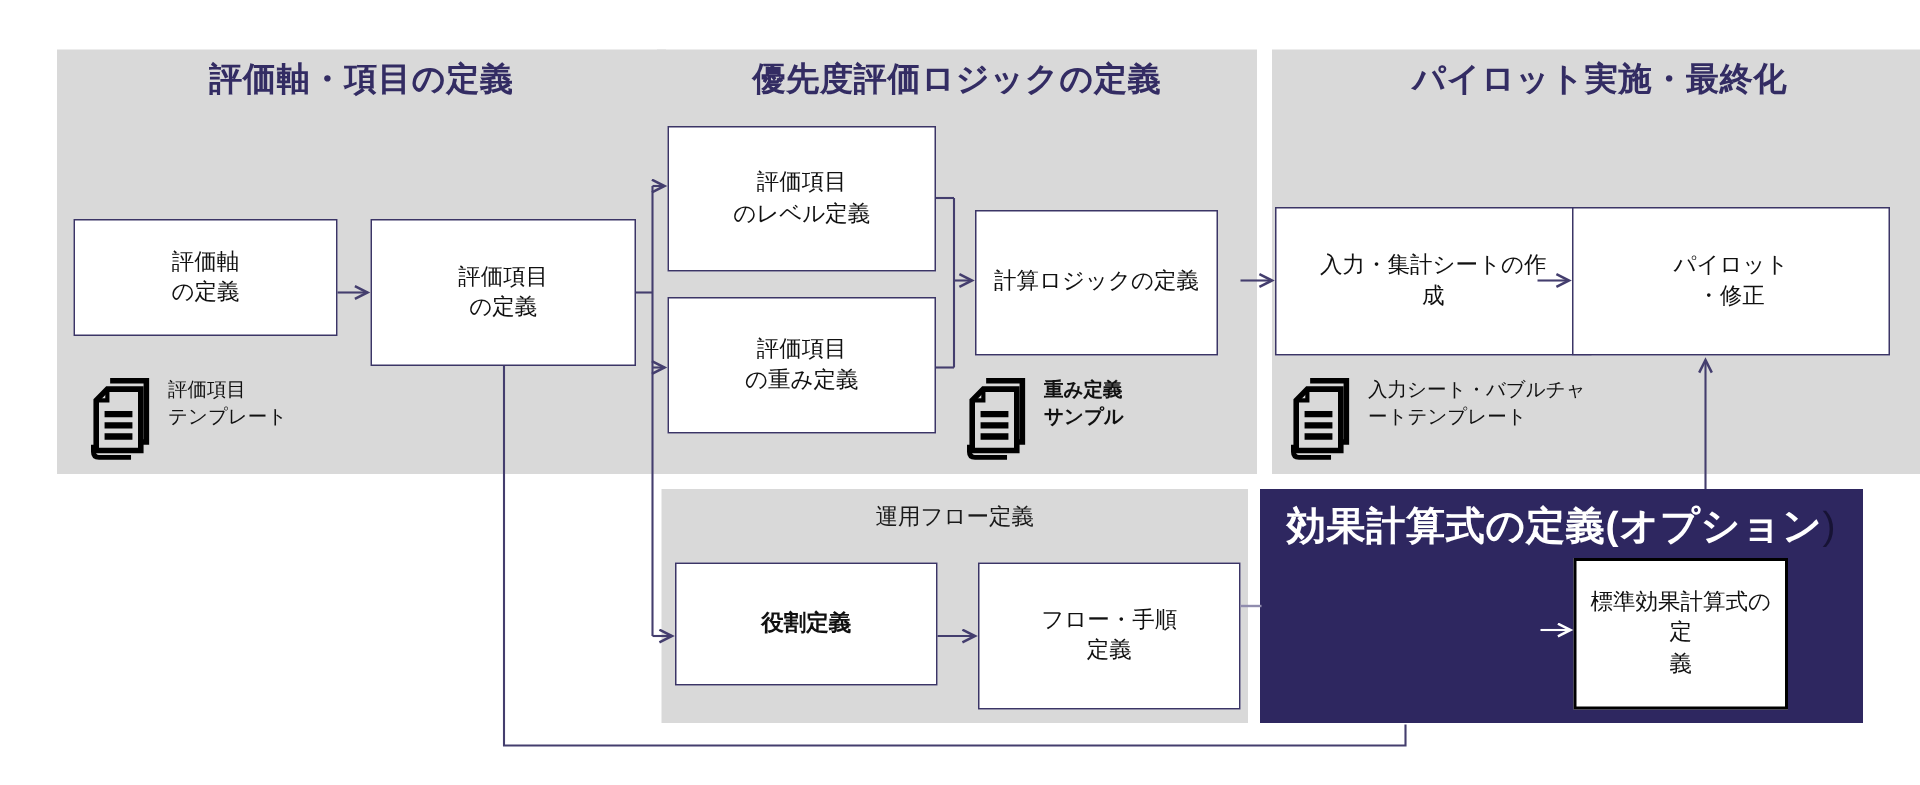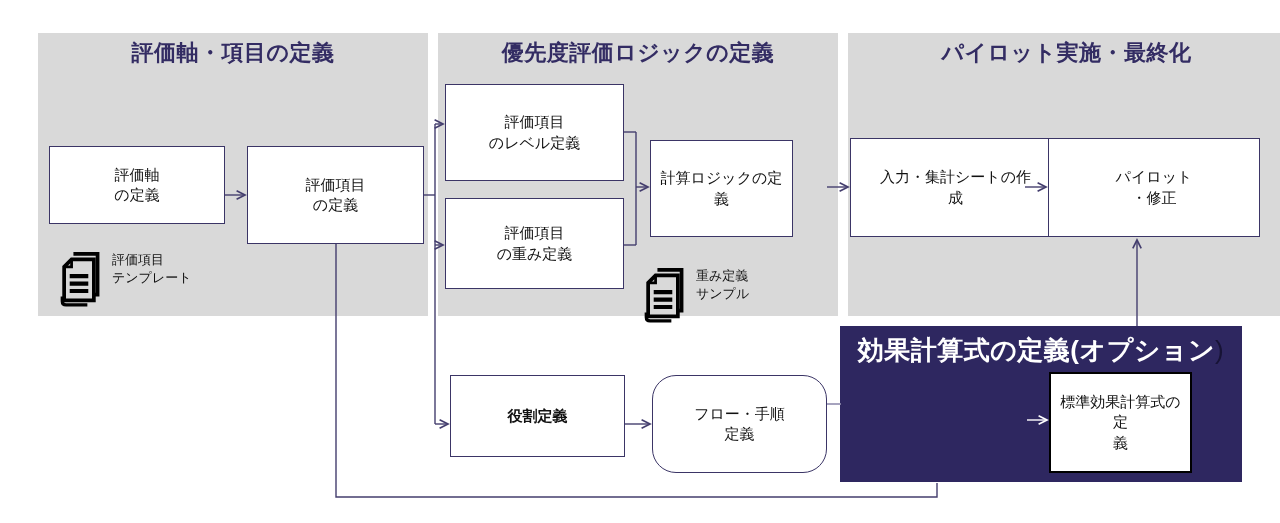--- a/index.html
+++ b/index.html
@@ -23,41 +23,41 @@
   #panel-effect .panel-title{color:#ffffff;font-size:26px;top:7px;}
   #panel-effect .panel-title .paren{color:#171335;font-weight:normal;}
   .box{
     position:absolute;background:#ffffff;
     border:1.5px solid #3b3566;box-sizing:border-box;
     display:flex;align-items:center;justify-content:center;
     text-align:center;font-size:15px;color:#111111;
     line-height:1.35;white-space:pre-line;padding:2px 6px;
   }
   .box.dark-border{border:2px solid #000000;}
-  #panel-axis{left:38px;top:33px;width:390px;height:283px;}
+  #panel-axis{left:38px;top:33px;width:390px;height:283px;padding-left:16px;}
   #panel-priority{left:438px;top:33px;width:400px;height:283px;}
   #panel-pilot{left:848px;top:33px;width:394px;height:283px;padding-left:43px;}
   #panel-operation{left:441px;top:326px;width:391px;height:156px;}
   #panel-effect{left:840px;top:326px;width:402px;height:156px;}
 
   #box-axis{left:49px;top:146px;width:176px;height:78px;}
   #box-item{left:247px;top:146px;width:177px;height:98px;}
   #box-level{left:445px;top:84px;width:179px;height:97px;}
   #box-weight{left:445px;top:198px;width:179px;height:91px;}
-  #box-calc{left:650px;top:140px;width:143px;height:97px;}
+  #box-calc{left:650px;top:140px;width:162px;height:97px;}
   #box-sheet{left:850px;top:138px;width:211px;height:99px;}
   #box-pilot{left:1048px;top:138px;width:212px;height:99px;}
   #box-role{left:450px;top:375px;width:175px;height:82px;font-weight:bold;}
-  #box-flow{left:652px;top:375px;width:175px;height:98px;border-radius:24px;}
+  #box-flow{left:652px;top:375px;width:175px;height:98px;}
   #box-extract{left:850px;top:373px;width:175px;height:100px;}
   #box-standard{left:1049px;top:372px;width:143px;height:101px;}
 
   .attach{position:absolute;display:flex;align-items:flex-start;}
   #attach-axis{left:53px;top:248px;}
-  #attach-priority{left:637px;top:264px;}
+  #attach-priority{left:637px;top:248px;font-weight:bold;}
   #attach-pilot{left:853px;top:248px;}
   .attach svg{flex:0 0 auto;}
   .attach .caption{
     margin-left:7px;margin-top:3px;
     font-size:13px;color:#111111;line-height:1.35;white-space:pre-line;
     max-width:160px;
   }
   #connector-layer{position:absolute;left:0;top:0;pointer-events:none;}
 </style>
 </head>
@@ -66,20 +66,23 @@
 <div id="canvas">
 
   <div class="panel" id="panel-axis">
     <div class="panel-title">評価軸・項目の定義</div>
   </div>
   <div class="panel" id="panel-priority">
     <div class="panel-title">優先度評価ロジックの定義</div>
   </div>
   <div class="panel" id="panel-pilot">
     <div class="panel-title">パイロット実施・最終化</div>
+  </div>
+  <div class="panel" id="panel-operation">
+    <div class="panel-title">運用フロー定義</div>
   </div>
   <div class="panel" id="panel-effect">
     <div class="panel-title"><span>効果計算式の定義(オプション</span><span class="paren">)</span></div>
   </div>
 
   <div class="box" id="box-axis">評価軸
 の定義</div>
   <div class="box" id="box-item">評価項目
 の定義</div>
   <div class="box" id="box-level">評価項目
@@ -112,20 +115,31 @@
     <svg width="52" height="60" viewBox="0 0 56 64" fill="none">
       <path d="M22,6 H48 V50 H41" stroke="#000" stroke-width="4"></path>
       <path d="M10,52 V57 Q10,61 14,61 H37" stroke="#000" stroke-width="3.5"></path>
       <path d="M20,12 H44 V56 H12 V20 Z" fill="#d9d9d9" stroke="#000" stroke-width="4"></path>
       <path d="M20,12 V20 H12" stroke="#000" stroke-width="3"></path>
       <path d="M18,30 H38 M18,38 H38 M18,46 H38" stroke="#000" stroke-width="4.5"></path>
     </svg>
     <div class="caption">重み定義
 サンプル</div>
   </div>
+  <div class="attach" id="attach-pilot">
+    <svg width="52" height="60" viewBox="0 0 56 64" fill="none">
+      <path d="M22,6 H48 V50 H41" stroke="#000" stroke-width="4"></path>
+      <path d="M10,52 V57 Q10,61 14,61 H37" stroke="#000" stroke-width="3.5"></path>
+      <path d="M20,12 H44 V56 H12 V20 Z" fill="#d9d9d9" stroke="#000" stroke-width="4"></path>
+      <path d="M20,12 V20 H12" stroke="#000" stroke-width="3"></path>
+      <path d="M18,30 H38 M18,38 H38 M18,46 H38" stroke="#000" stroke-width="4.5"></path>
+    </svg>
+    <div class="caption">入力シート・バブルチャ
+ートテンプレート</div>
+  </div>
 
   <svg id="connector-layer" width="1280" height="523" viewBox="0 0 1280 523">
     <defs>
       <marker id="ah" markerWidth="10" markerHeight="10" refX="6.5" refY="3.5" orient="auto">
         <path d="M0.5,0.5 L6.5,3.5 L0.5,6.5" fill="none" stroke="#443e6e" stroke-width="1.2"></path>
       </marker>
       <marker id="ahw" markerWidth="10" markerHeight="10" refX="6.5" refY="3.5" orient="auto">
         <path d="M0.5,0.5 L6.5,3.5 L0.5,6.5" fill="none" stroke="#ffffff" stroke-width="1.2"></path>
       </marker>
     </defs>

